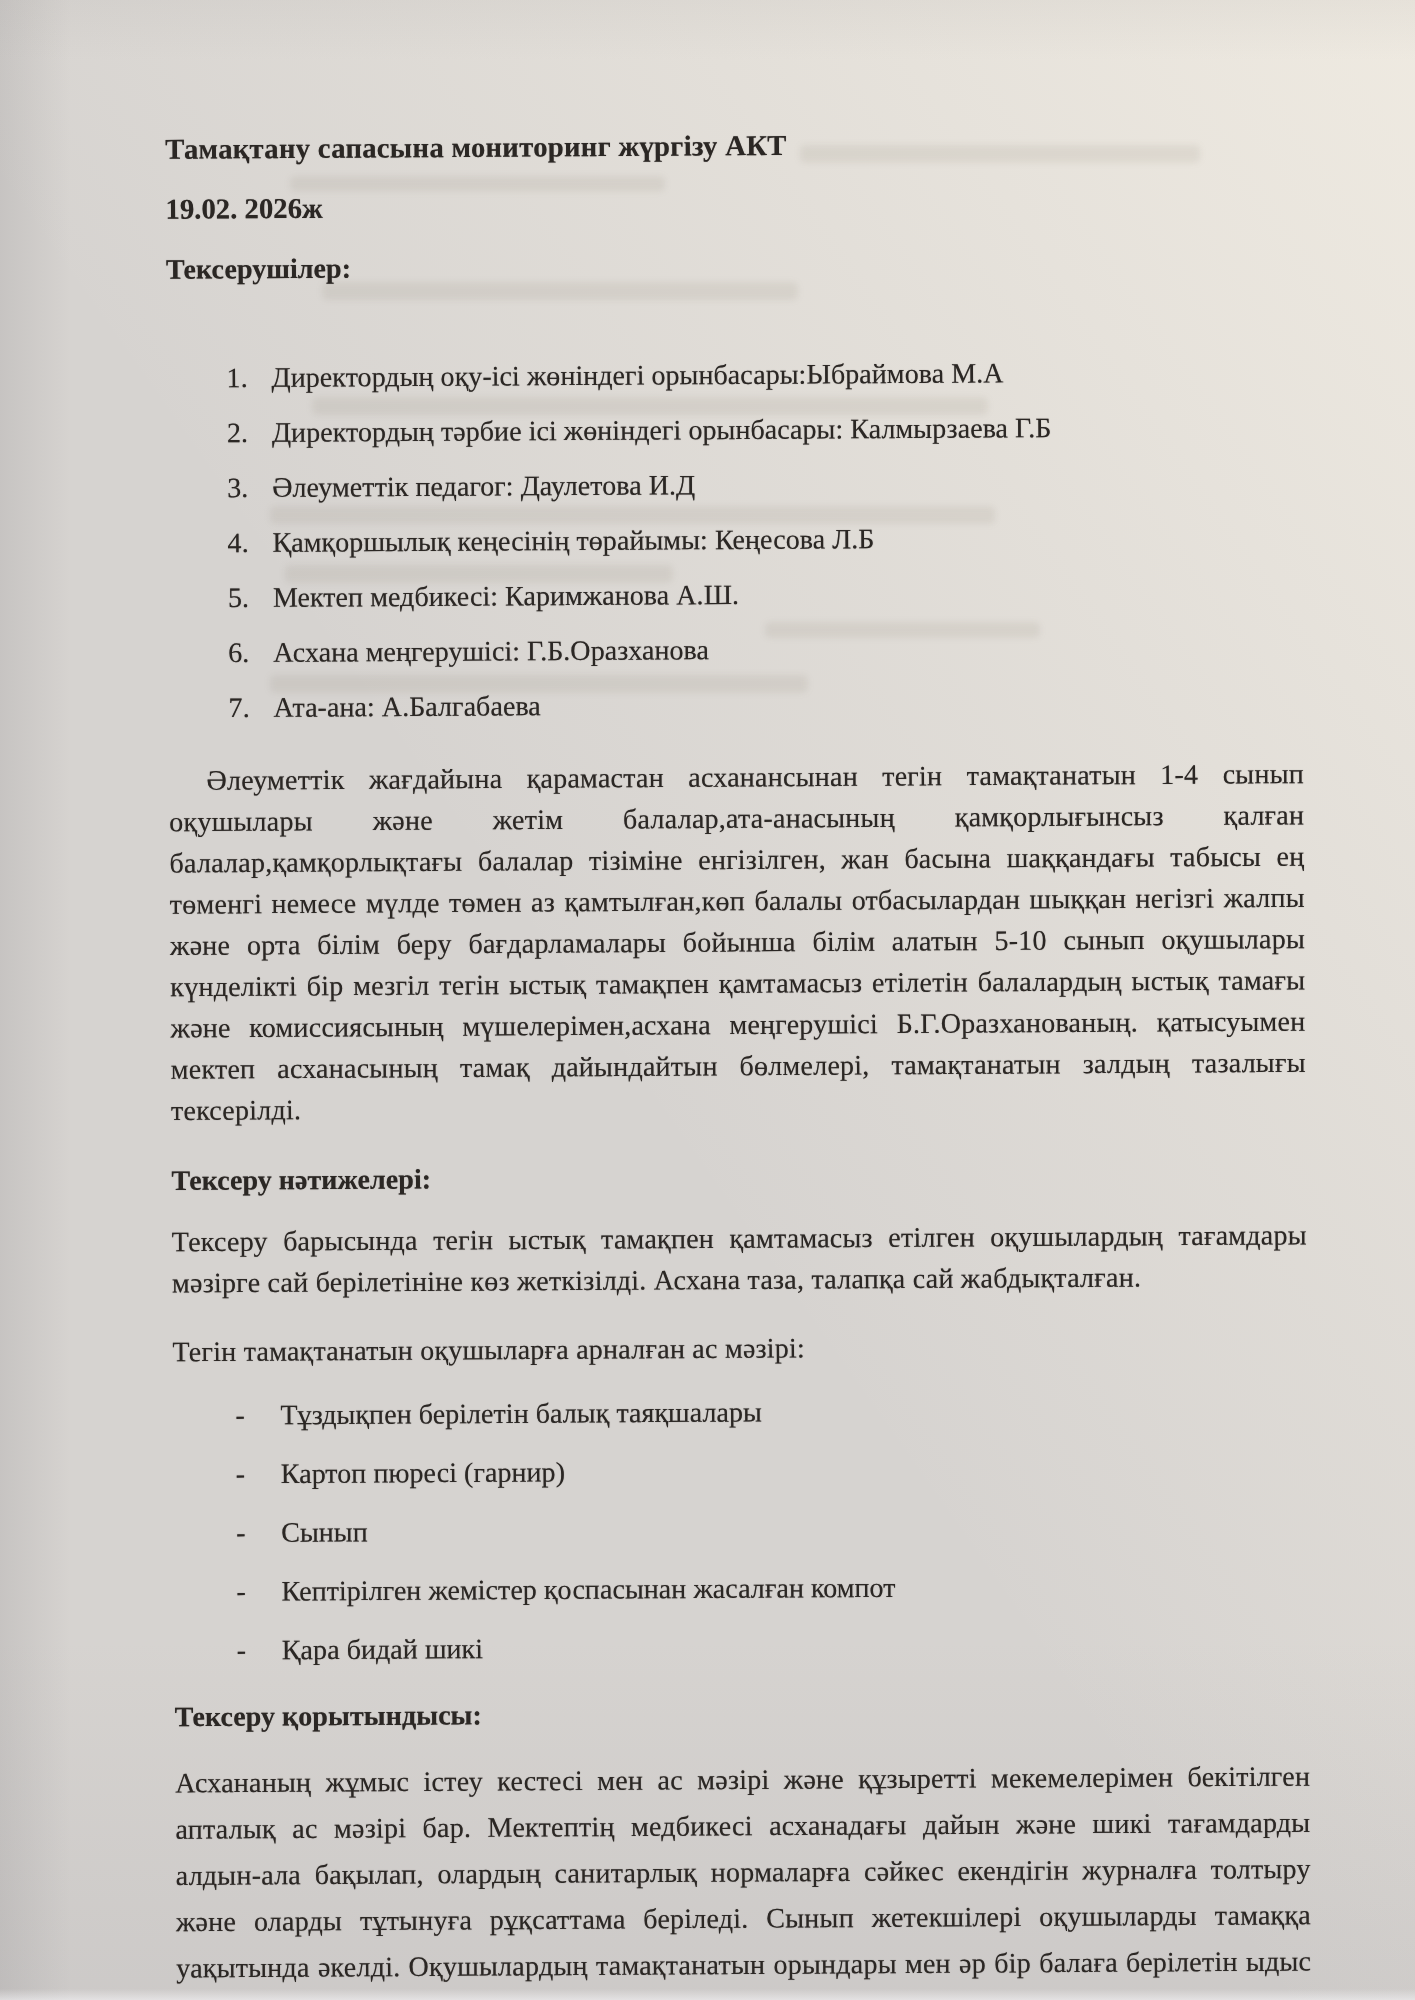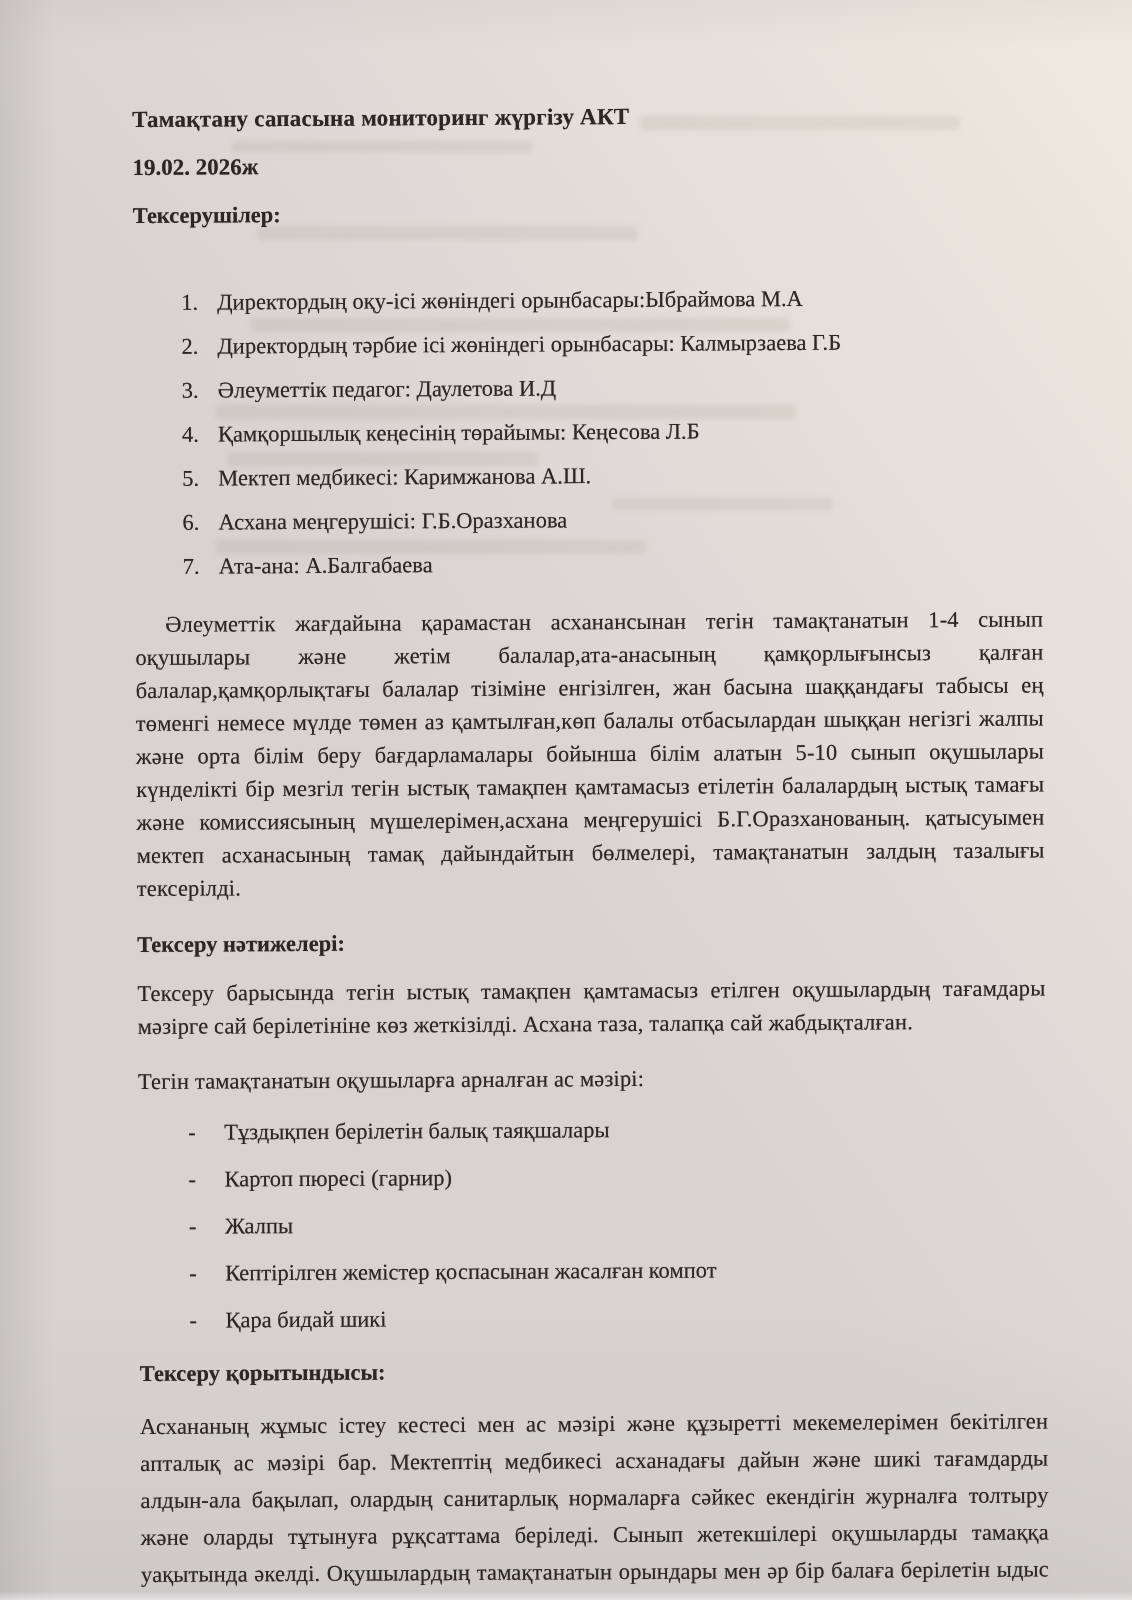--- a/index.html
+++ b/index.html
@@ -178,21 +178,21 @@
       <li>
         <span class="marker">-</span>
         <span>Тұздықпен берілетін балық таяқшалары</span>
       </li>
       <li>
         <span class="marker">-</span>
         <span>Картоп пюресі (гарнир)</span>
       </li>
       <li>
         <span class="marker">-</span>
-        <span>Жалпы</span>
+        <span>Сынып</span>
       </li>
       <li>
         <span class="marker">-</span>
         <span>Кептірілген жемістер қоспасынан жасалған компот</span>
       </li>
       <li>
         <span class="marker">-</span>
         <span>Қара бидай шикі</span>
       </li>
     </ul>

